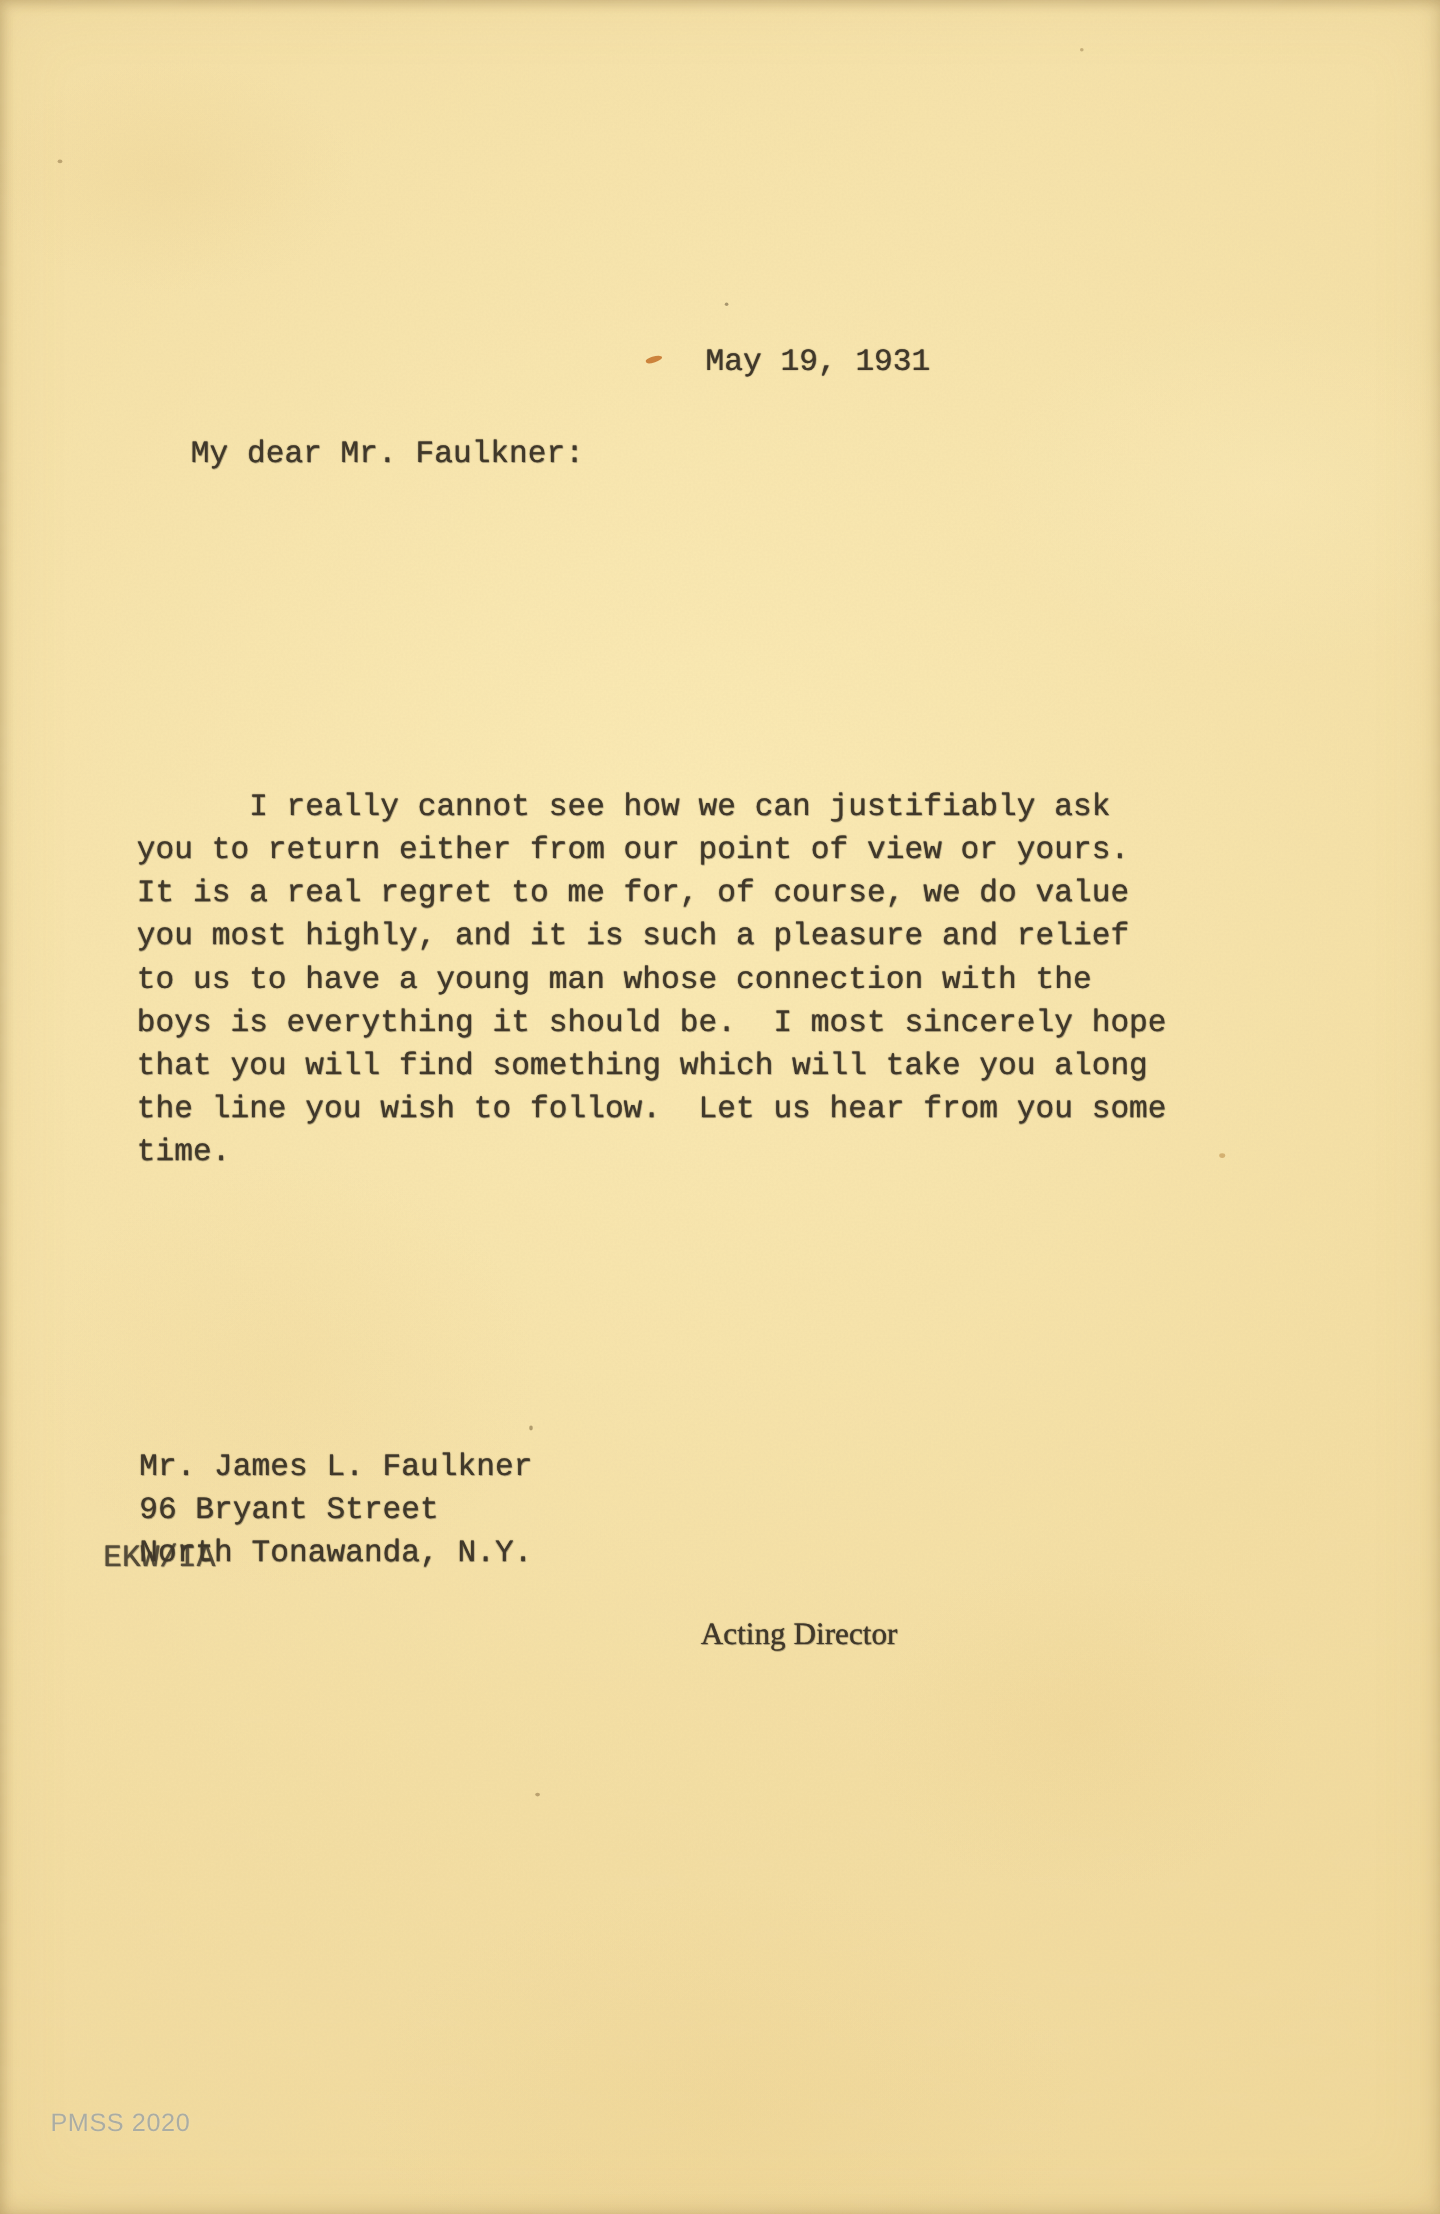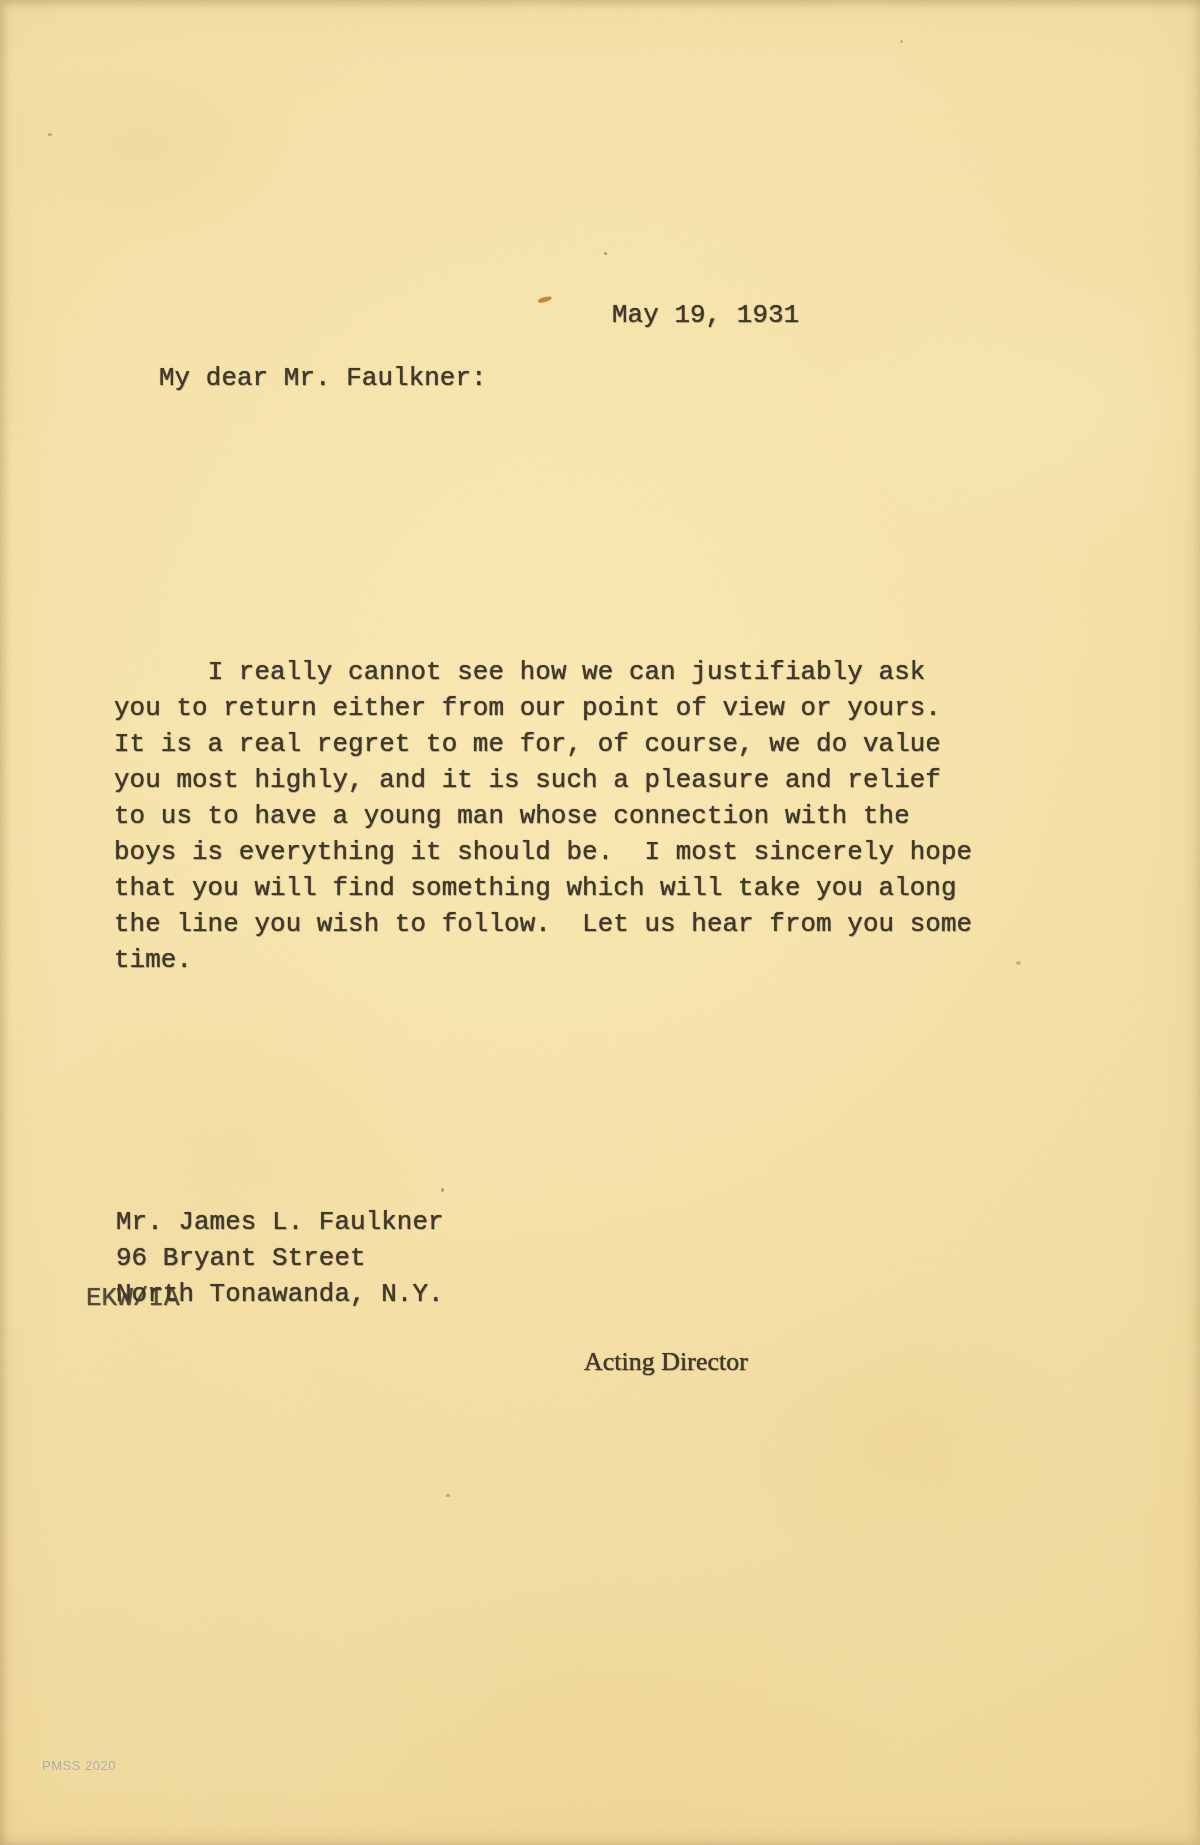--- a/index.html
+++ b/index.html
@@ -45,34 +45,34 @@
     color: #40382a;
     font-size: 26px;
     line-height: 36px;
     letter-spacing: 0px;
     white-space: pre-wrap;
     text-shadow:
       0 0 1px rgba(64,56,42,0.85),
       0.6px 0.6px 0 rgba(64,56,42,0.30),
       -0.4px 0.3px 0.6px rgba(64,56,42,0.25);
   }
-  .date-line       { top: 297px;  left: 588px; margin-left: 24px; }
+  .date-line       { top: 283px;  left: 588px; }
   .salutation      { top: 360px;  left: 114px; margin-left: 45px; }
   .para-1          { top: 437px;  left: 114px; }
   .para-2          { top: 654px;  left: 114px; }
   .closing-line    { top: 1064px; left: 528px; }
   .address-block   { top: 1204px; left: 116px; }
   .ref-initials    { top: 1280px; left: 86px;  opacity: 0.88; }
   .signature-title { top: 1344px; left: 584px; font-family: Liberation Serif, serif; }
   .watermark {
     position: absolute;
     top: 1758px;
     left: 42px;
     font-family: "Liberation Sans", sans-serif;
-    font-size: 13px;
+    font-size: 21px;
     letter-spacing: 0.5px;
     color: rgba(158,162,158,0.85);
     text-shadow: 0 0 1px rgba(255,255,255,0.4);
   }
   .speck {
     position: absolute;
     border-radius: 50%;
     pointer-events: none;
   }
   .speck-orange   { top: 297px;  left: 538px; width: 14px; height: 5px;  background: rgba(196,114,40,0.85); transform: rotate(-18deg); border-radius: 40% 60% 50% 50%; }

